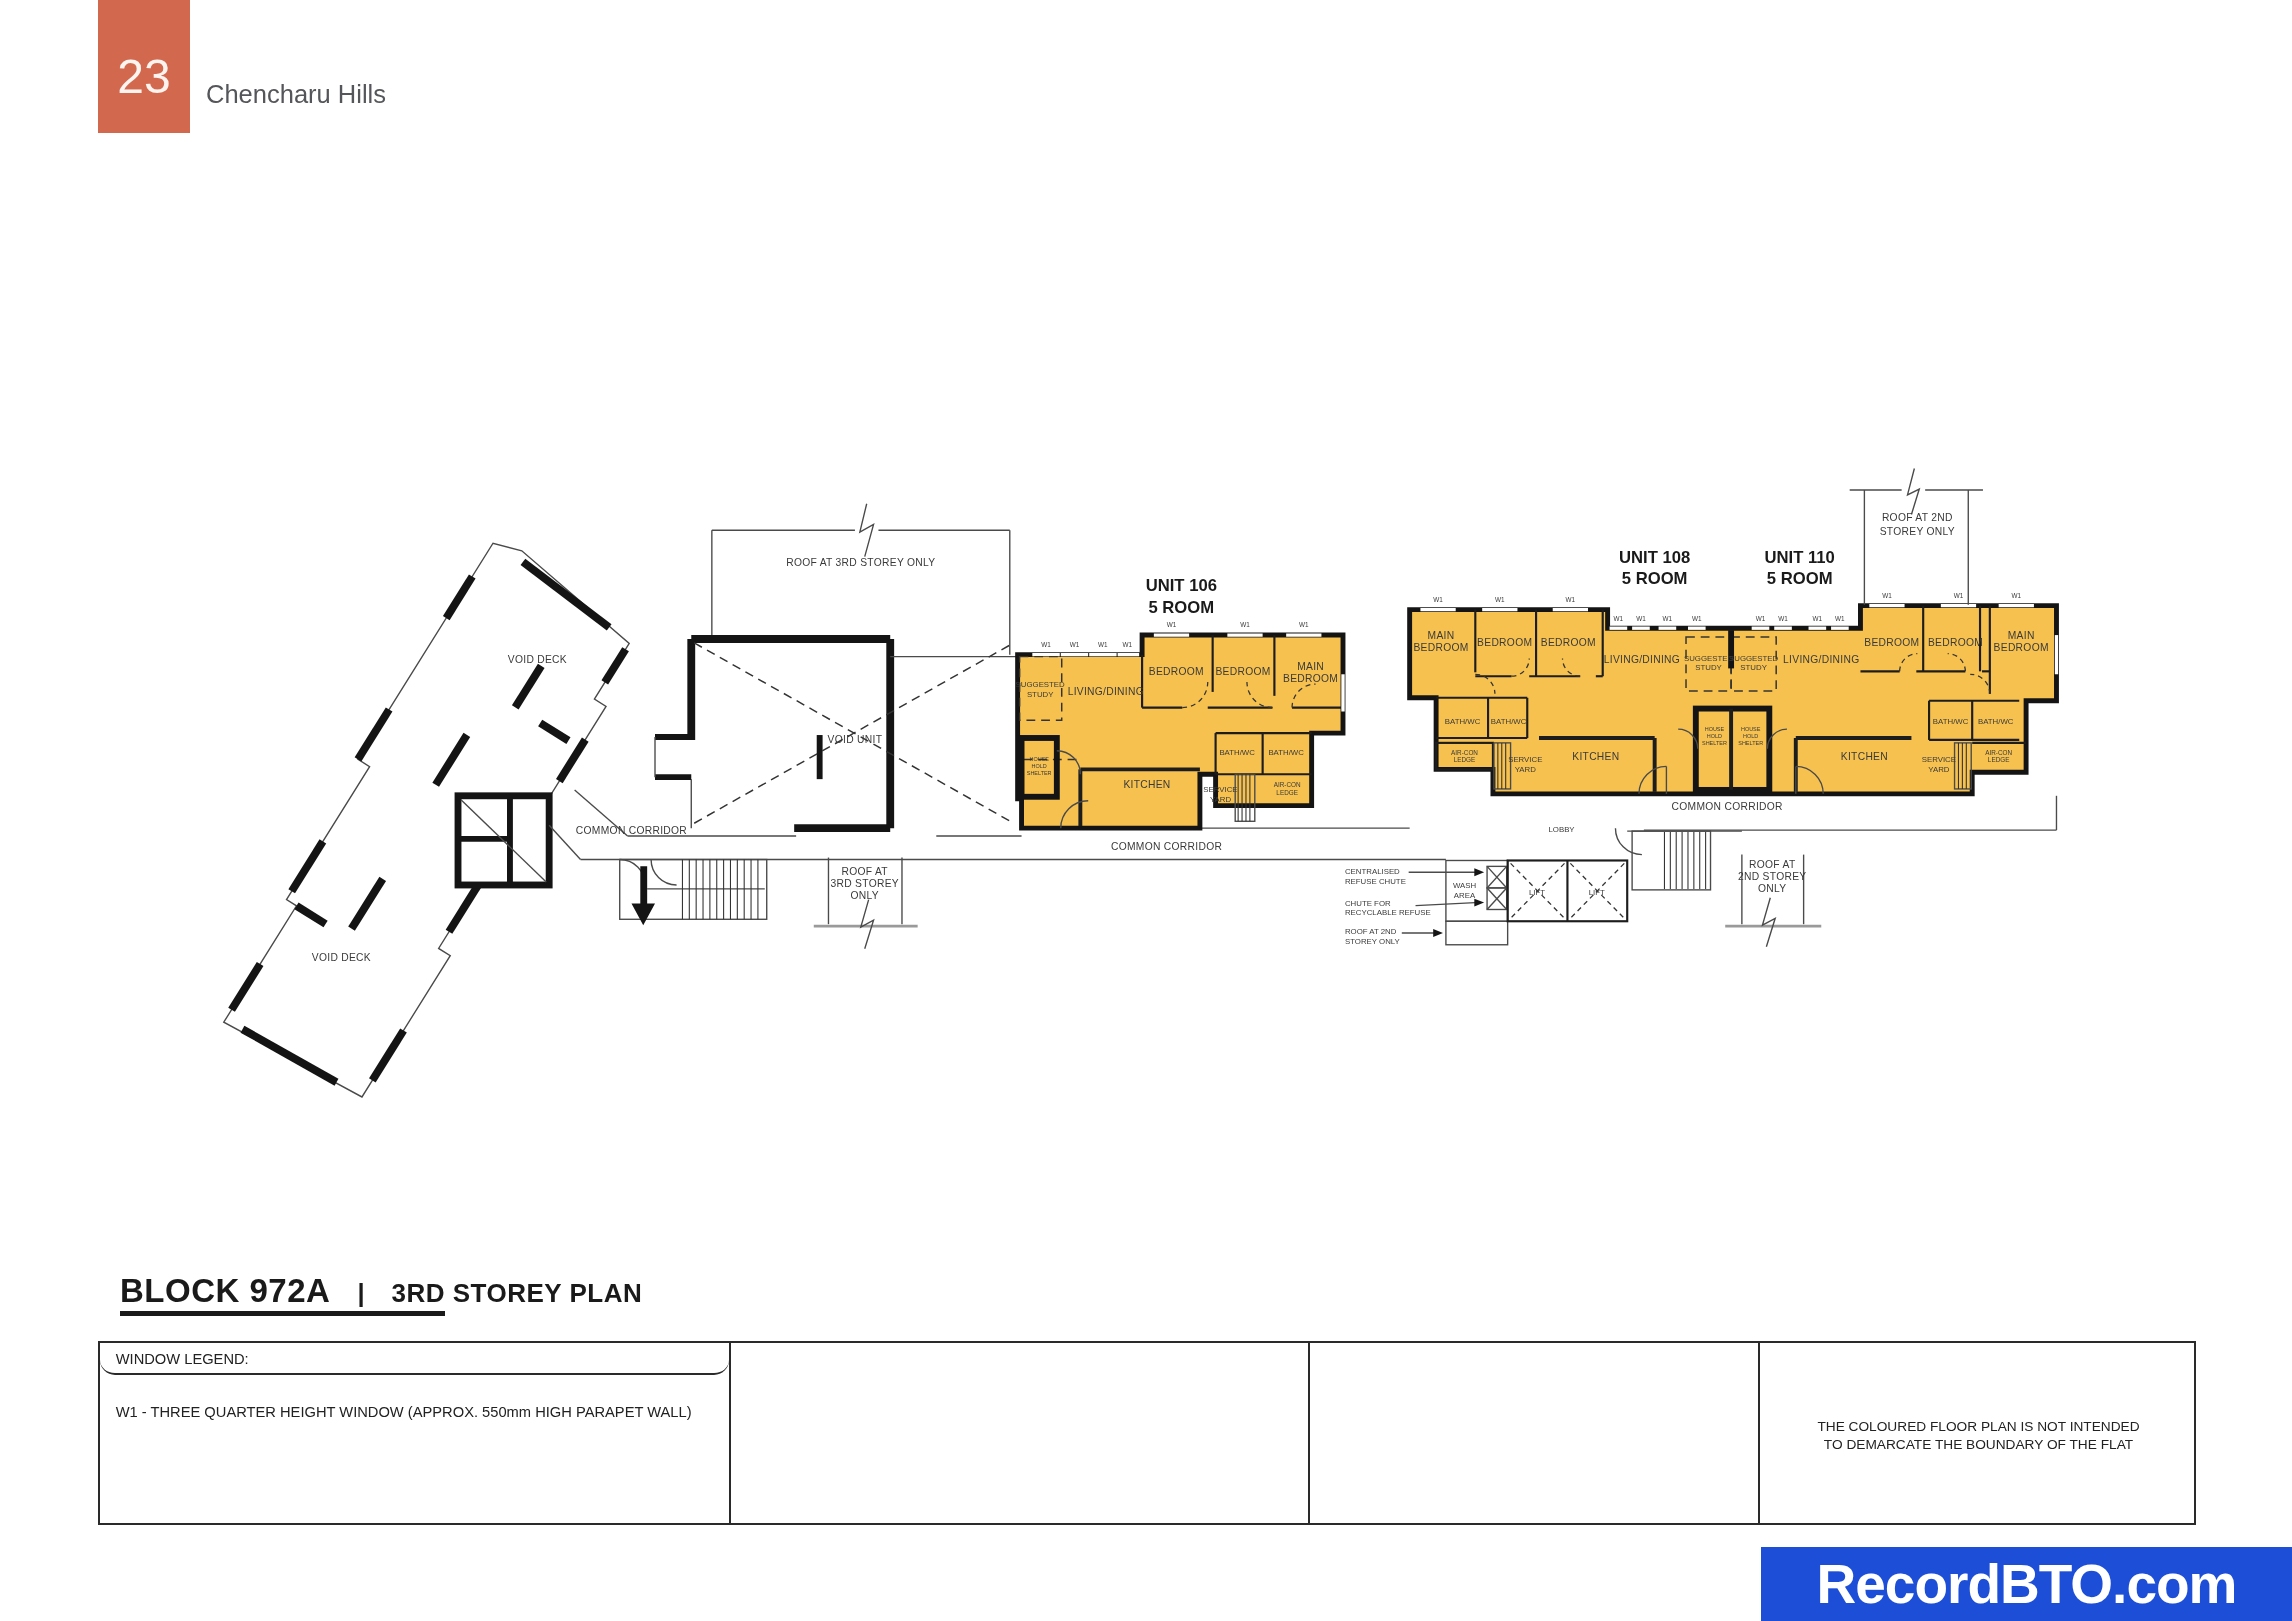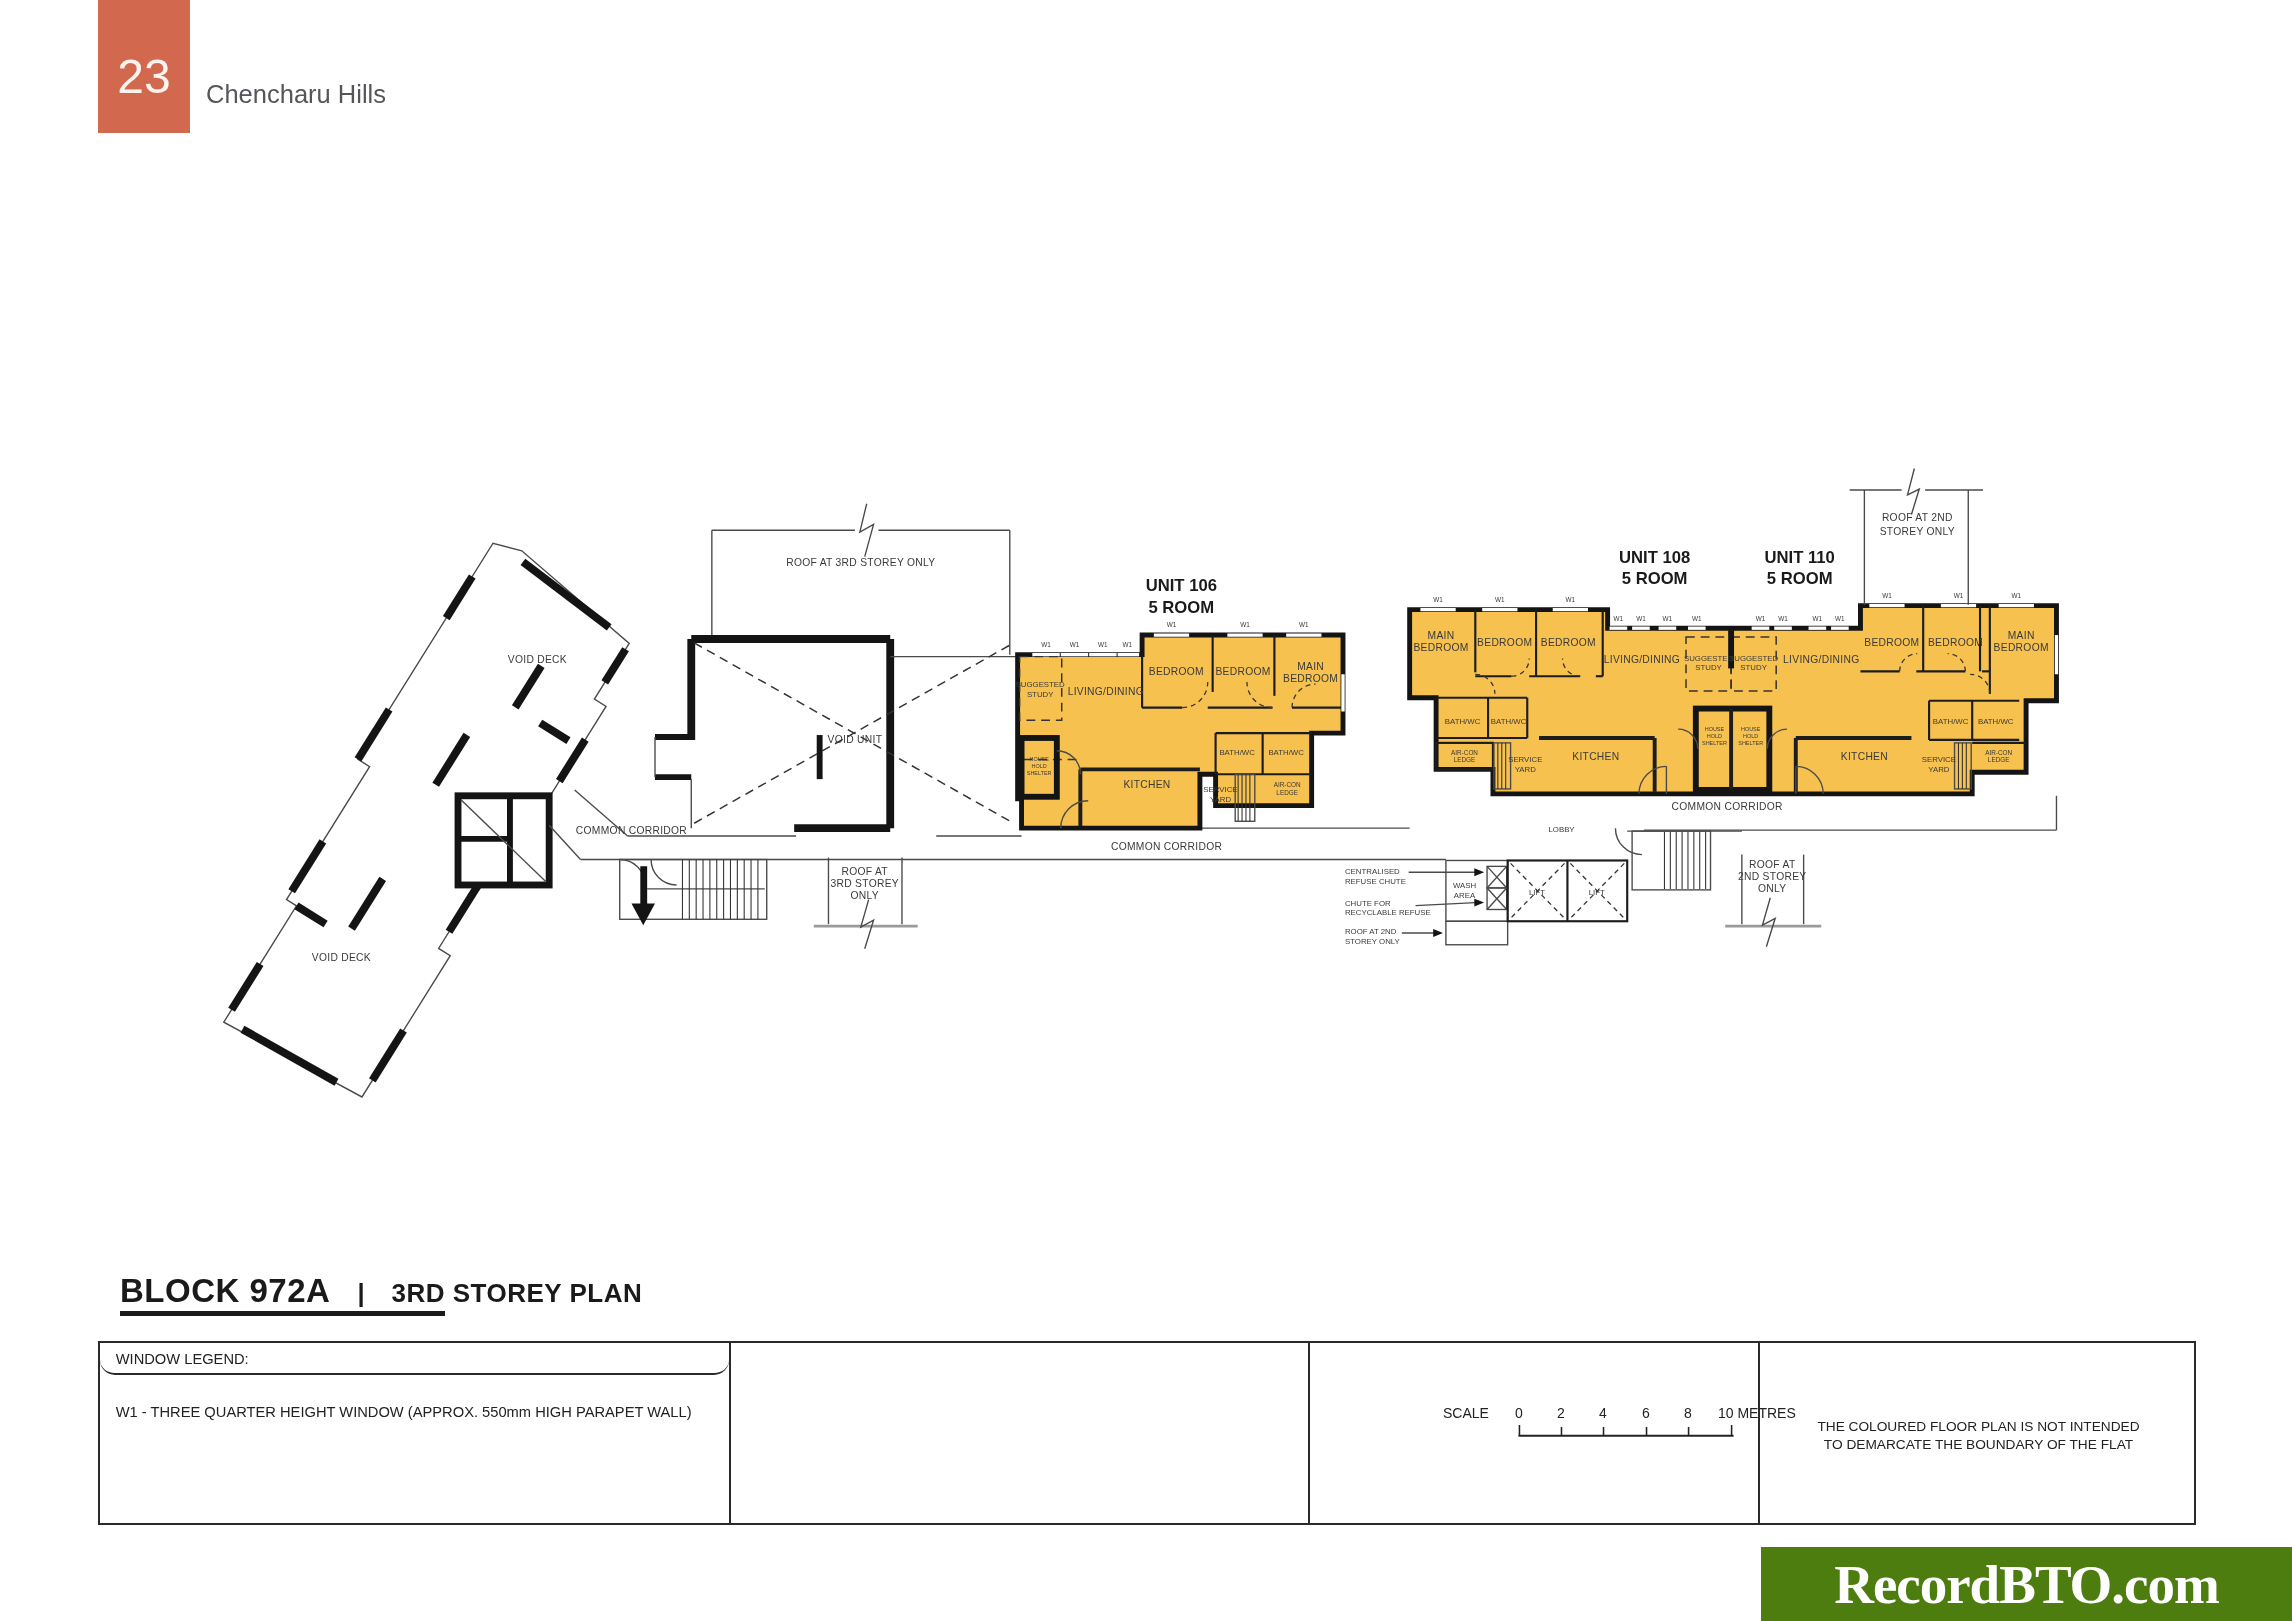--- a/index.html
+++ b/index.html
@@ -37,21 +37,21 @@
   #legend-table{left:98px;top:1341px;width:2098px;height:184px;border:2px solid #2a2a2a;box-sizing:border-box;font-size:14.7px;color:#222;}
   .vdiv{position:absolute;top:0;bottom:0;width:2px;background:#2a2a2a;}
   #cell-window-legend .hd{position:absolute;left:0;top:0;width:629px;height:32px;border-bottom:2px solid #2a2a2a;box-sizing:border-box;padding:7.8px 0 0 15.7px;border-radius:15px;}
   #cell-window-legend .desc{position:absolute;left:0;top:61px;width:608px;padding-left:15.7px;}
   #cell-note{position:absolute;left:631px;top:0;width:576px;padding:7.8px 0 0 13.7px;font-weight:bold;line-height:1.25;}
   #cell-scale{position:absolute;left:1210px;top:0;width:451px;height:100%;}
   #cell-scale .lbl{position:absolute;left:133px;top:62px;font-size:14px;}
   #cell-scale .num{position:absolute;top:62px;font-size:14px;transform:translateX(-50%);}
   #cell-scale .endlbl{position:absolute;left:408px;top:62px;font-size:14px;white-space:nowrap;}
   #cell-disclaimer{position:absolute;left:1660px;top:12px;width:437px;padding-top:63px;text-align:center;font-size:13.7px;line-height:1.35;}
-  #watermark{left:1761px;top:1547px;width:531px;height:74px;background:#4d7c0f;display:flex;align-items:center;justify-content:center;font-family:Liberation Serif, serif;}
+  #watermark{left:1761px;top:1547px;width:531px;height:74px;background:#1d4ed8;display:flex;align-items:center;justify-content:center;}
   #watermark span{color:#fff;font-weight:bold;font-size:55px;letter-spacing:-1px;}
 </style>
 </head>
 <body>
 
 <div class="abs" id="page-badge">
   <span>23</span>
 </div>
 <div class="abs" id="project-name">Chencharu Hills</div>
 
@@ -457,38 +457,20 @@
   <div class="vdiv" style="left:629px"></div>
   <div class="vdiv" style="left:1208px"></div>
   <div class="vdiv" style="left:1658px"></div>
 
   <div id="cell-window-legend">
     <div class="hd">WINDOW LEGEND:</div>
     <div class="desc">W1 - THREE QUARTER HEIGHT WINDOW (APPROX. 550mm HIGH PARAPET WALL)</div>
   </div>
 
 
-  <div id="cell-scale">
-    <span class="lbl">SCALE</span>
-    <span class="num" style="left:209px">0</span>
-    <span class="num" style="left:251px">2</span>
-    <span class="num" style="left:293px">4</span>
-    <span class="num" style="left:336px">6</span>
-    <span class="num" style="left:378px">8</span>
-    <span class="endlbl">10 METRES</span>
-    <svg style="position:absolute;left:206px;top:82px" width="221" height="13.7" viewBox="0 0 225 14">
-      <line x1="2" y1="11" x2="222" y2="11" stroke="#222" stroke-width="1.8"></line>
-      <line x1="3" y1="0" x2="3" y2="11" stroke="#222" stroke-width="1.6"></line>
-      <line x1="46" y1="2" x2="46" y2="11" stroke="#222" stroke-width="1.6"></line>
-      <line x1="89" y1="2" x2="89" y2="11" stroke="#222" stroke-width="1.6"></line>
-      <line x1="133" y1="2" x2="133" y2="11" stroke="#222" stroke-width="1.6"></line>
-      <line x1="176" y1="2" x2="176" y2="11" stroke="#222" stroke-width="1.6"></line>
-      <line x1="220" y1="0" x2="220" y2="11" stroke="#222" stroke-width="1.6"></line>
-    </svg>
-  </div>
 
   <div id="cell-disclaimer">
     <div>THE COLOURED FLOOR PLAN IS NOT INTENDED</div>
     <div>TO DEMARCATE THE BOUNDARY OF THE FLAT</div>
   </div>
 </div>
 
 <div class="abs" id="watermark">
   <span>RecordBTO.com</span>
 </div>

